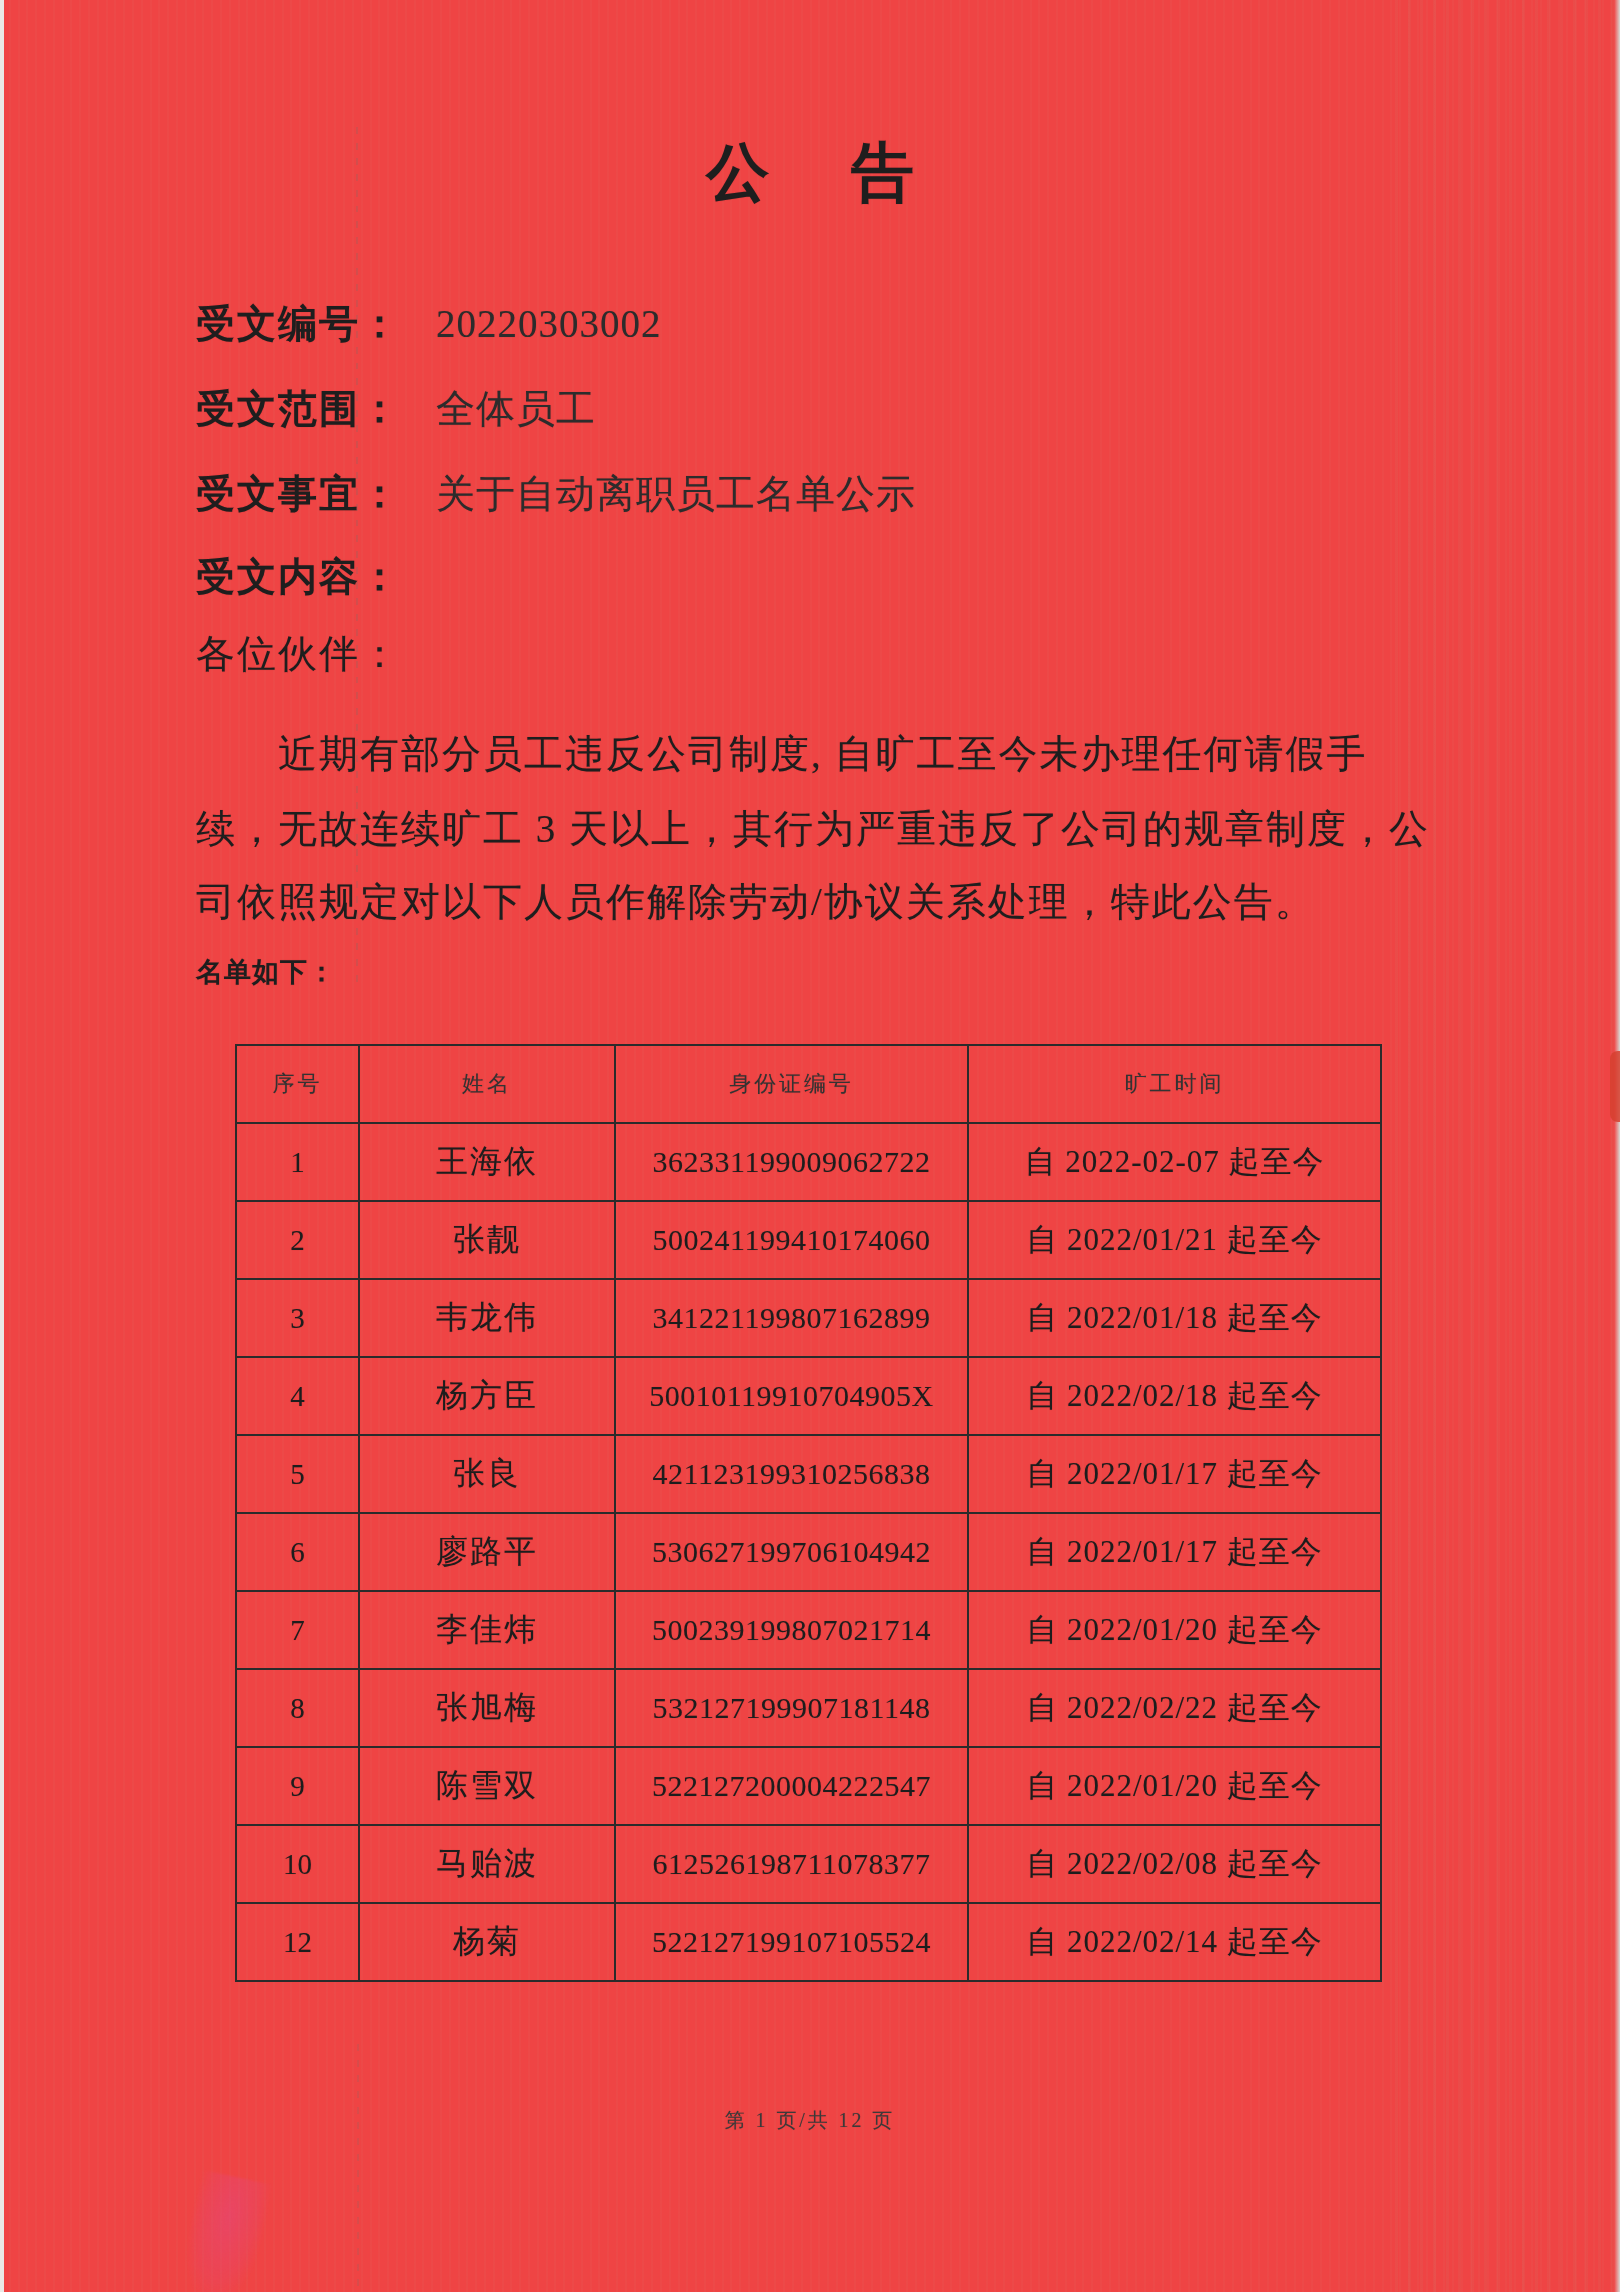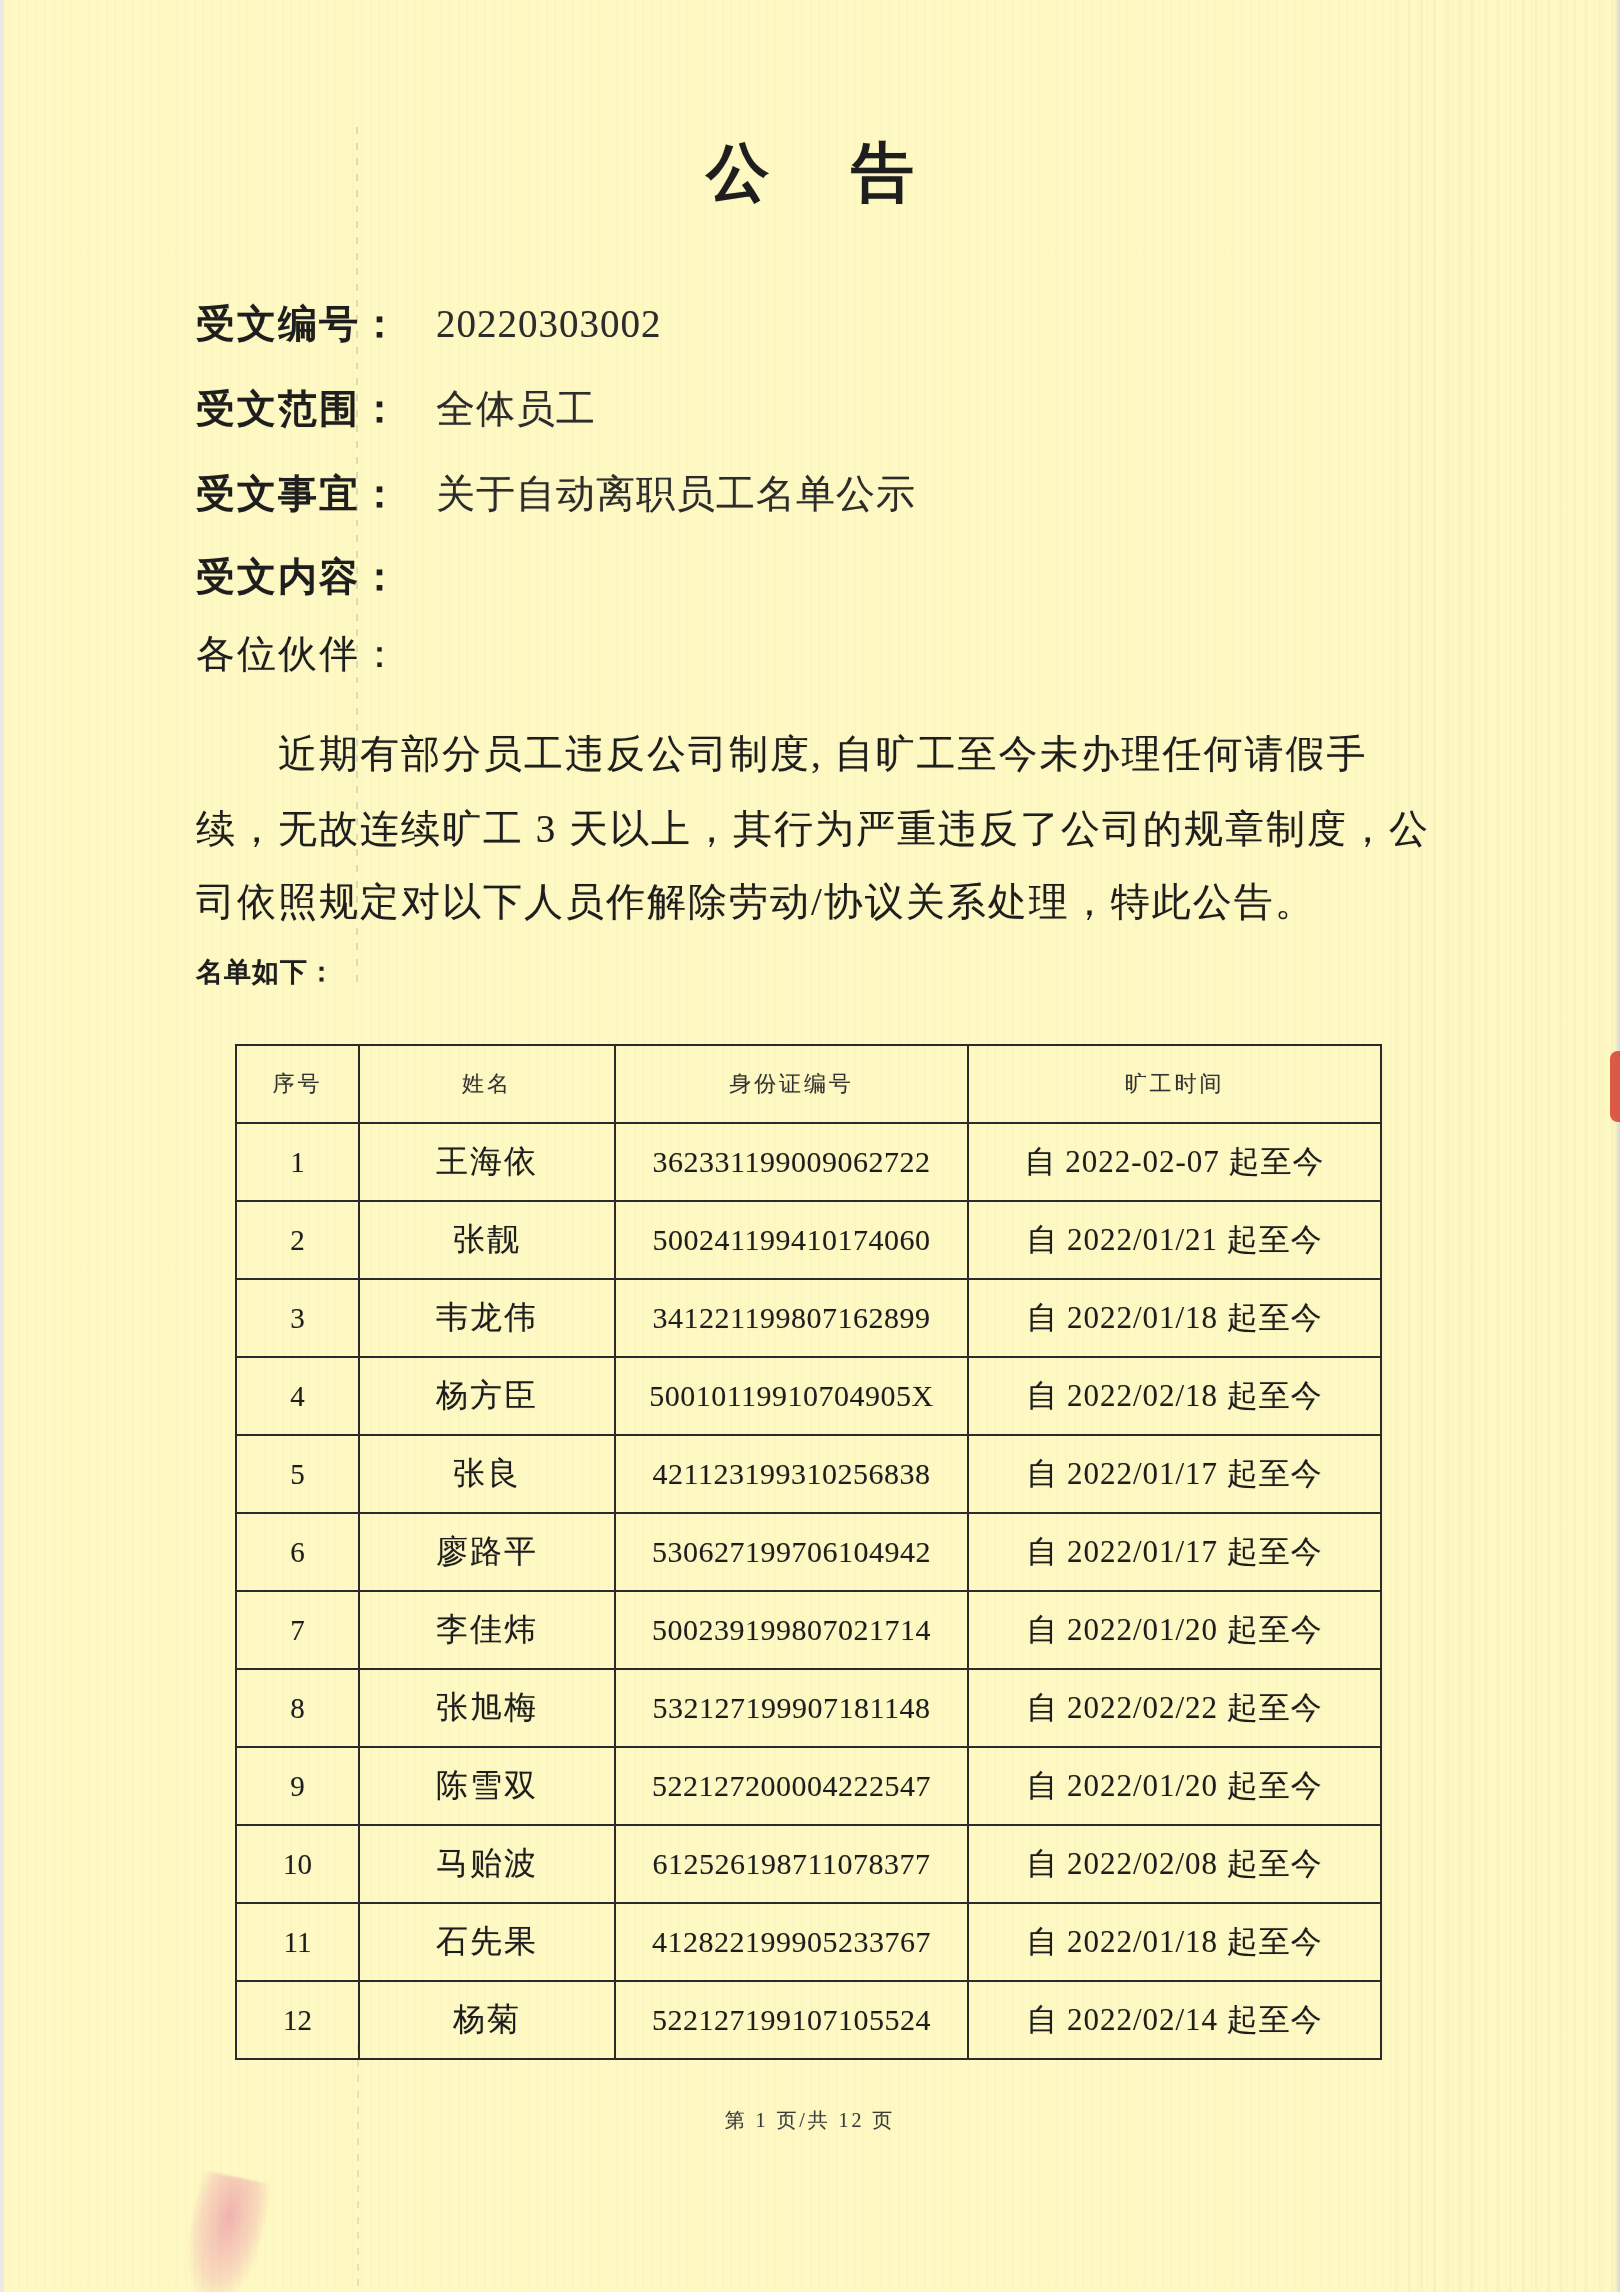--- a/index.html
+++ b/index.html
@@ -1,19 +1,19 @@
 <!DOCTYPE html>
 <html><head>
 <meta charset="utf-8">
 <style>
   html,body{margin:0;padding:0;background:#ffffff;}
   .page{
     position:relative;
     width:1620px;height:2293px;
-    background:#fef9c3;
+    background:#ef4444;
     overflow:hidden;
     font-family:"Liberation Serif","DejaVu Serif",serif;
     color:#1e1e1e;
   }
   
   .scan-bands{
     position:absolute;inset:0;
     background:repeating-linear-gradient(90deg,
       rgba(190,185,160,0.045) 0 2px, rgba(255,255,255,0) 2px 8.8px);
     pointer-events:none;
@@ -193,26 +193,20 @@
           <td class="col-2">522127200004222547</td>
           <td class="col-3">自 2022/01/20 起至今</td>
         </tr>
         <tr>
           <td class="col-0">10</td>
           <td class="col-1">马贻波</td>
           <td class="col-2">612526198711078377</td>
           <td class="col-3">自 2022/02/08 起至今</td>
         </tr>
         <tr>
-          <td class="col-0">11</td>
-          <td class="col-1">石先果</td>
-          <td class="col-2">412822199905233767</td>
-          <td class="col-3">自 2022/01/18 起至今</td>
-        </tr>
-        <tr>
           <td class="col-0">12</td>
           <td class="col-1">杨菊</td>
           <td class="col-2">522127199107105524</td>
           <td class="col-3">自 2022/02/14 起至今</td>
         </tr>
       </tbody>
   </table>
 
   <div class="doc-text footer">第 1 页/共 12 页</div>
 </div>

